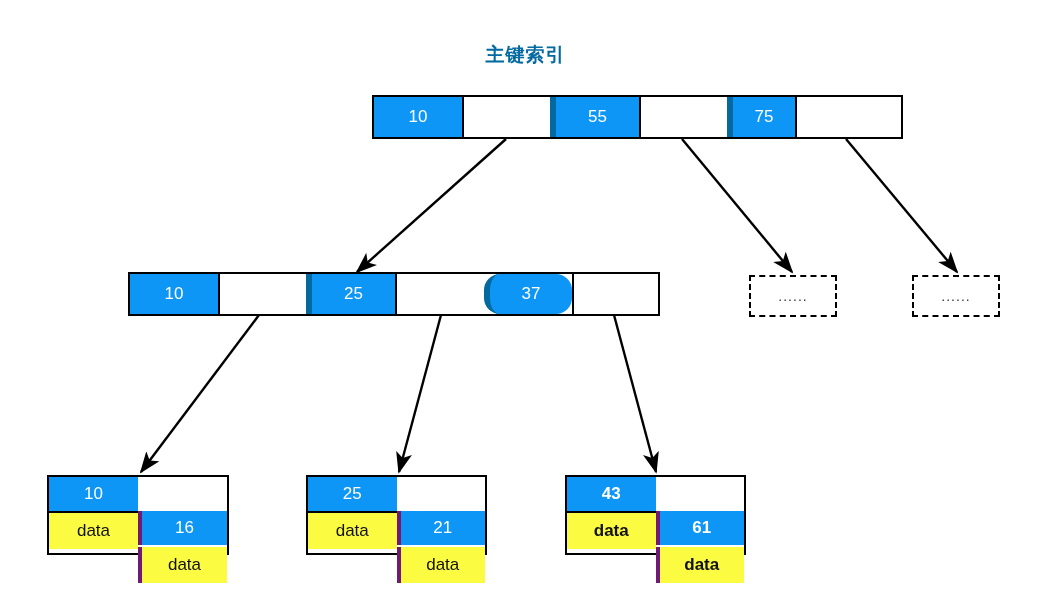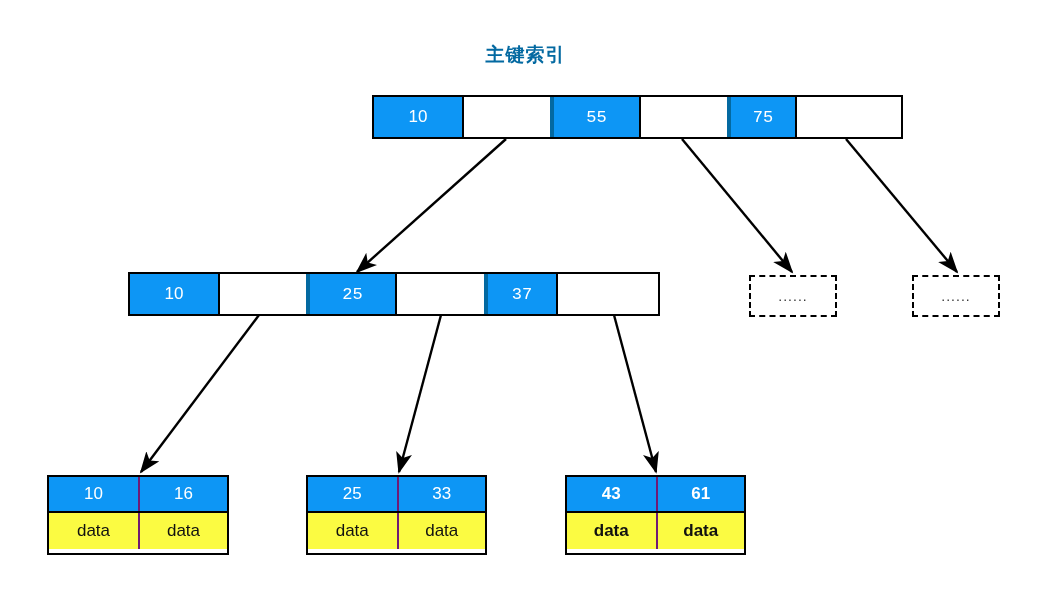--- a/index.html
+++ b/index.html
@@ -48,22 +48,21 @@
     color: #ffffff;
     height: 100%;
   }
   .index-node .cell.key {
     background: #0d96f5;
   }
   .index-node .cell.ptr {
     background: #ffffff;
   }
   .index-node .cell + .cell.key {
-    border-left: 4px solid #0369a1;
-    font-family: Liberation Mono, monospace;
+    border-left: 6px solid #0369a1;
   }
   .index-node .cell.key + .cell.ptr {
     border-left: 2px solid #000000;
   }
 
   
   .ellipsis-node {
     position: absolute;
     box-sizing: border-box;
     border: 2px dashed #000000;
@@ -105,21 +104,22 @@
   }
   .leaf-cell.key {
     background: #0d96f5;
     color: #ffffff;
   }
   .leaf-cell.data {
     background: #fbfb42;
     color: #111111;
   }
   .leaf-cell + .leaf-cell {
-    border-left: 2px solid #701a75;
+    border-left: 4px solid #701a75;
+    margin-top: 34px;
   }
 
   
   #arrow-layer {
     position: absolute;
     left: 0;
     top: 0;
     width: 1051px;
     height: 604px;
     pointer-events: none;
@@ -159,21 +159,21 @@
     <div class="cell ptr" style="width:88px;"></div>
     <div class="cell key" style="width:68px;">75</div>
     <div class="cell ptr" style="width:86px;"></div>
   </div>
 
   <div class="index-node" id="internal-node" style="left:128px; top:272px; width:532px; height:44px;">
     <div class="cell key" style="width:88px;">10</div>
     <div class="cell ptr" style="width:88px;"></div>
     <div class="cell key" style="width:89px;">25</div>
     <div class="cell ptr" style="width:89px;"></div>
-    <div class="cell key" style="width:72px;">37</div>
+    <div class="cell key" style="width:88px;border-radius:16px;">37</div>
     <div class="cell ptr" style="width:86px;"></div>
   </div>
 
   <div class="ellipsis-node" style="left:749px; top:275px; width:88px; height:42px;">
     <span>......</span>
   </div>
   <div class="ellipsis-node" style="left:912px; top:275px; width:88px; height:42px;">
     <span>......</span>
   </div>
 
@@ -184,21 +184,21 @@
     </div>
     <div class="leaf-row datas">
       <div class="leaf-cell data">data</div>
       <div class="leaf-cell data">data</div>
     </div>
   </div>
 
   <div class="leaf-node" style="left:306px; top:475px; width:181px; height:80px;">
     <div class="leaf-row keys">
       <div class="leaf-cell key">25</div>
-      <div class="leaf-cell key">33</div>
+      <div class="leaf-cell key">21</div>
     </div>
     <div class="leaf-row datas">
       <div class="leaf-cell data">data</div>
       <div class="leaf-cell data">data</div>
     </div>
   </div>
 
   <div class="leaf-node" style="left:565px; top:475px; width:181px; height:80px;font-weight:bold;">
     <div class="leaf-row keys">
       <div class="leaf-cell key">43</div>

